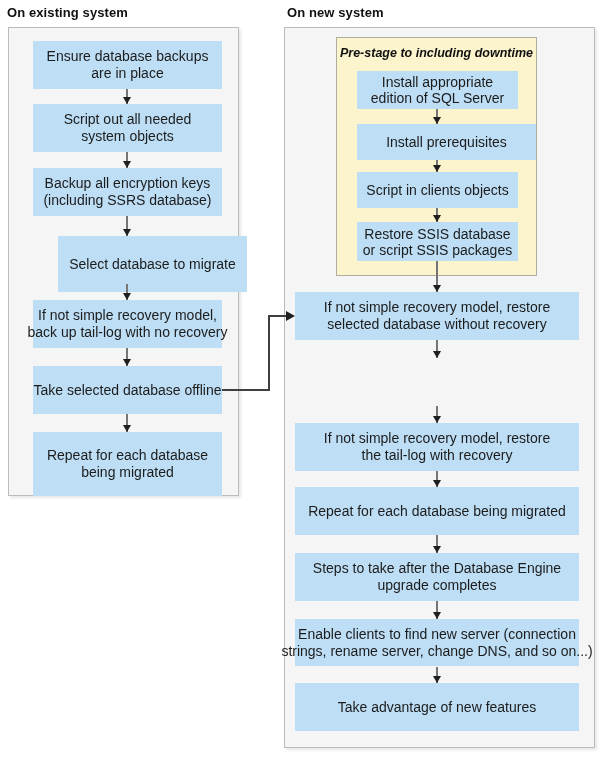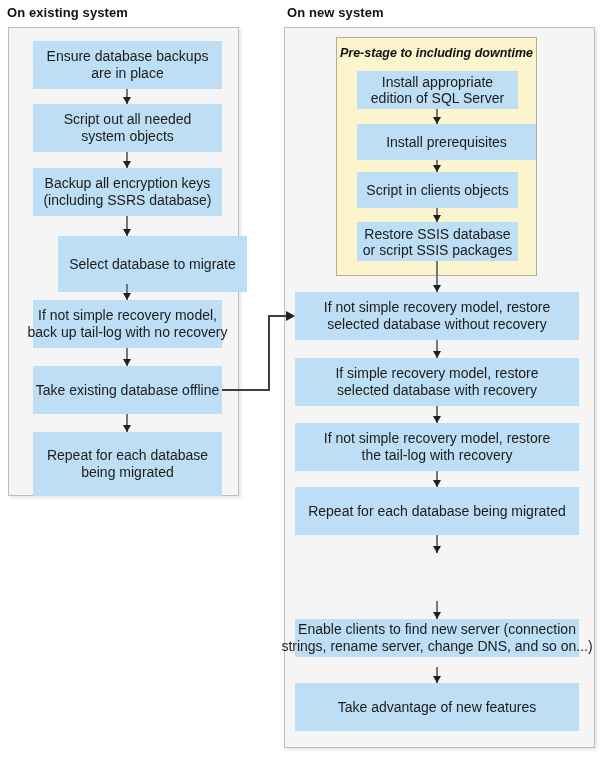--- a/index.html
+++ b/index.html
@@ -60,21 +60,21 @@
 
   <div class="node" style="left:33px;top:41px;width:189px;height:48px;">Ensure database backups
 are in place</div>
   <div class="node" style="left:33px;top:104px;width:189px;height:48px;">Script out all needed
 system objects</div>
   <div class="node" style="left:33px;top:168px;width:189px;height:48px;">Backup all encryption keys
 (including SSRS database)</div>
   <div class="node" style="left:33px;top:236px;width:189px;height:56px;margin-left:25px;">Select database to migrate</div>
   <div class="node" style="left:33px;top:300px;width:189px;height:48px;">If not simple recovery model,
 back up tail-log with no recovery</div>
-  <div class="node" style="left:33px;top:366px;width:189px;height:48px;">Take existing database offline</div>
+  <div class="node" style="left:33px;top:366px;width:189px;height:48px;">Take selected database offline</div>
   <div class="node" style="left:33px;top:432px;width:189px;height:64px;">Repeat for each database
 being migrated</div>
 
   <div class="varrow" style="left:126px;top:89px;height:15px;"></div>
   <div class="varrow" style="left:126px;top:152px;height:16px;"></div>
   <div class="varrow" style="left:126px;top:216px;height:20px;"></div>
   <div class="varrow" style="left:126px;top:284px;height:16px;"></div>
   <div class="varrow" style="left:126px;top:348px;height:18px;"></div>
   <div class="varrow" style="left:126px;top:414px;height:18px;"></div>
 
@@ -86,26 +86,26 @@
 or script SSIS packages</div>
 
   <div class="varrow" style="left:436px;top:109px;height:15px;"></div>
   <div class="varrow" style="left:436px;top:160px;height:12px;"></div>
   <div class="varrow" style="left:436px;top:208px;height:14px;"></div>
 
   <div class="varrow" style="left:436px;top:261px;height:31px;"></div>
 
   <div class="node" style="left:295px;top:292px;width:284px;height:48px;">If not simple recovery model, restore
 selected database without recovery</div>
-  <div class="node" style="left:295px;top:358px;width:284px;height:48px;">If simple recovery model, restore
-selected database with recovery</div>
   <div class="node" style="left:295px;top:423px;width:284px;height:48px;">If not simple recovery model, restore
 the tail-log with recovery</div>
   <div class="node" style="left:295px;top:487px;width:284px;height:48px;">Repeat for each database being migrated</div>
-  <div class="node" style="left:295px;top:619px;width:284px;height:38px;">Enable clients to find new server (connection
+  <div class="node" style="left:295px;top:553px;width:284px;height:48px;">Steps to take after the Database Engine
+upgrade completes</div>
+  <div class="node" style="left:295px;top:619px;width:284px;height:47px;">Enable clients to find new server (connection
 strings, rename server, change DNS, and so on...)</div>
   <div class="node" style="left:295px;top:683px;width:284px;height:48px;">Take advantage of new features</div>
 
   <div class="varrow" style="left:436px;top:340px;height:18px;"></div>
   <div class="varrow" style="left:436px;top:406px;height:17px;"></div>
   <div class="varrow" style="left:436px;top:471px;height:16px;"></div>
   <div class="varrow" style="left:436px;top:535px;height:18px;"></div>
   <div class="varrow" style="left:436px;top:601px;height:18px;"></div>
   <div class="varrow" style="left:436px;top:667px;height:16px;"></div>
 

